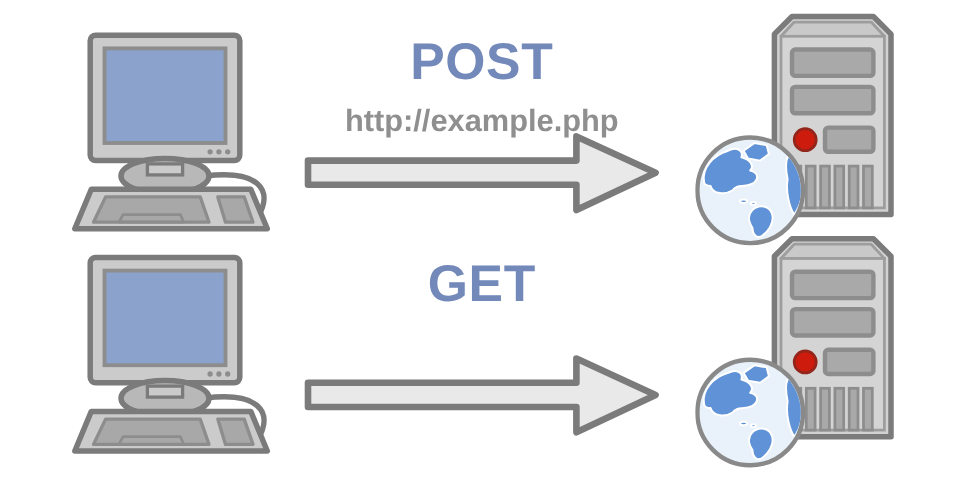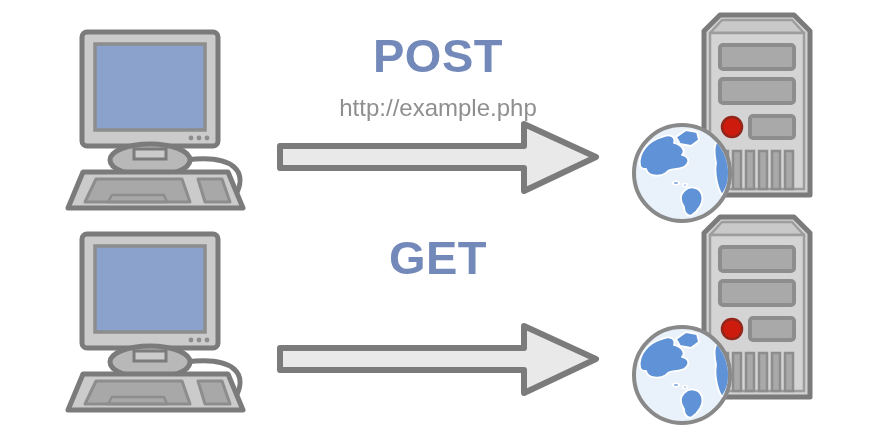--- a/index.html
+++ b/index.html
@@ -39,21 +39,21 @@
   .center   { position: absolute; left: 258px; top: 12px; width: 360px; height: 220px; }
   .method {
     position: absolute; top: 16px; left: 0; width: 100%;
     text-align: center;
     font-size: 47px; font-weight: bold; letter-spacing: 0.5px;
     color: var(--method-blue);
   }
   .url {
     position: absolute; top: 82px; left: 0; width: 100%;
     text-align: center; white-space: nowrap;
-    font-size: 24px; font-weight: normal;
+    font-size: 28px; font-weight: bold;
     color: var(--url-gray);
   }
   
   .ol       { stroke: var(--outline); }
   .f-light  { fill: var(--light); }
   .f-mid    { fill: var(--mid); }
   .f-stand  { fill: var(--stand); }
   .f-screen { fill: var(--screen-blue); }
   .f-panel  { fill: var(--panel); }
   .f-bay    { fill: var(--bay); }

